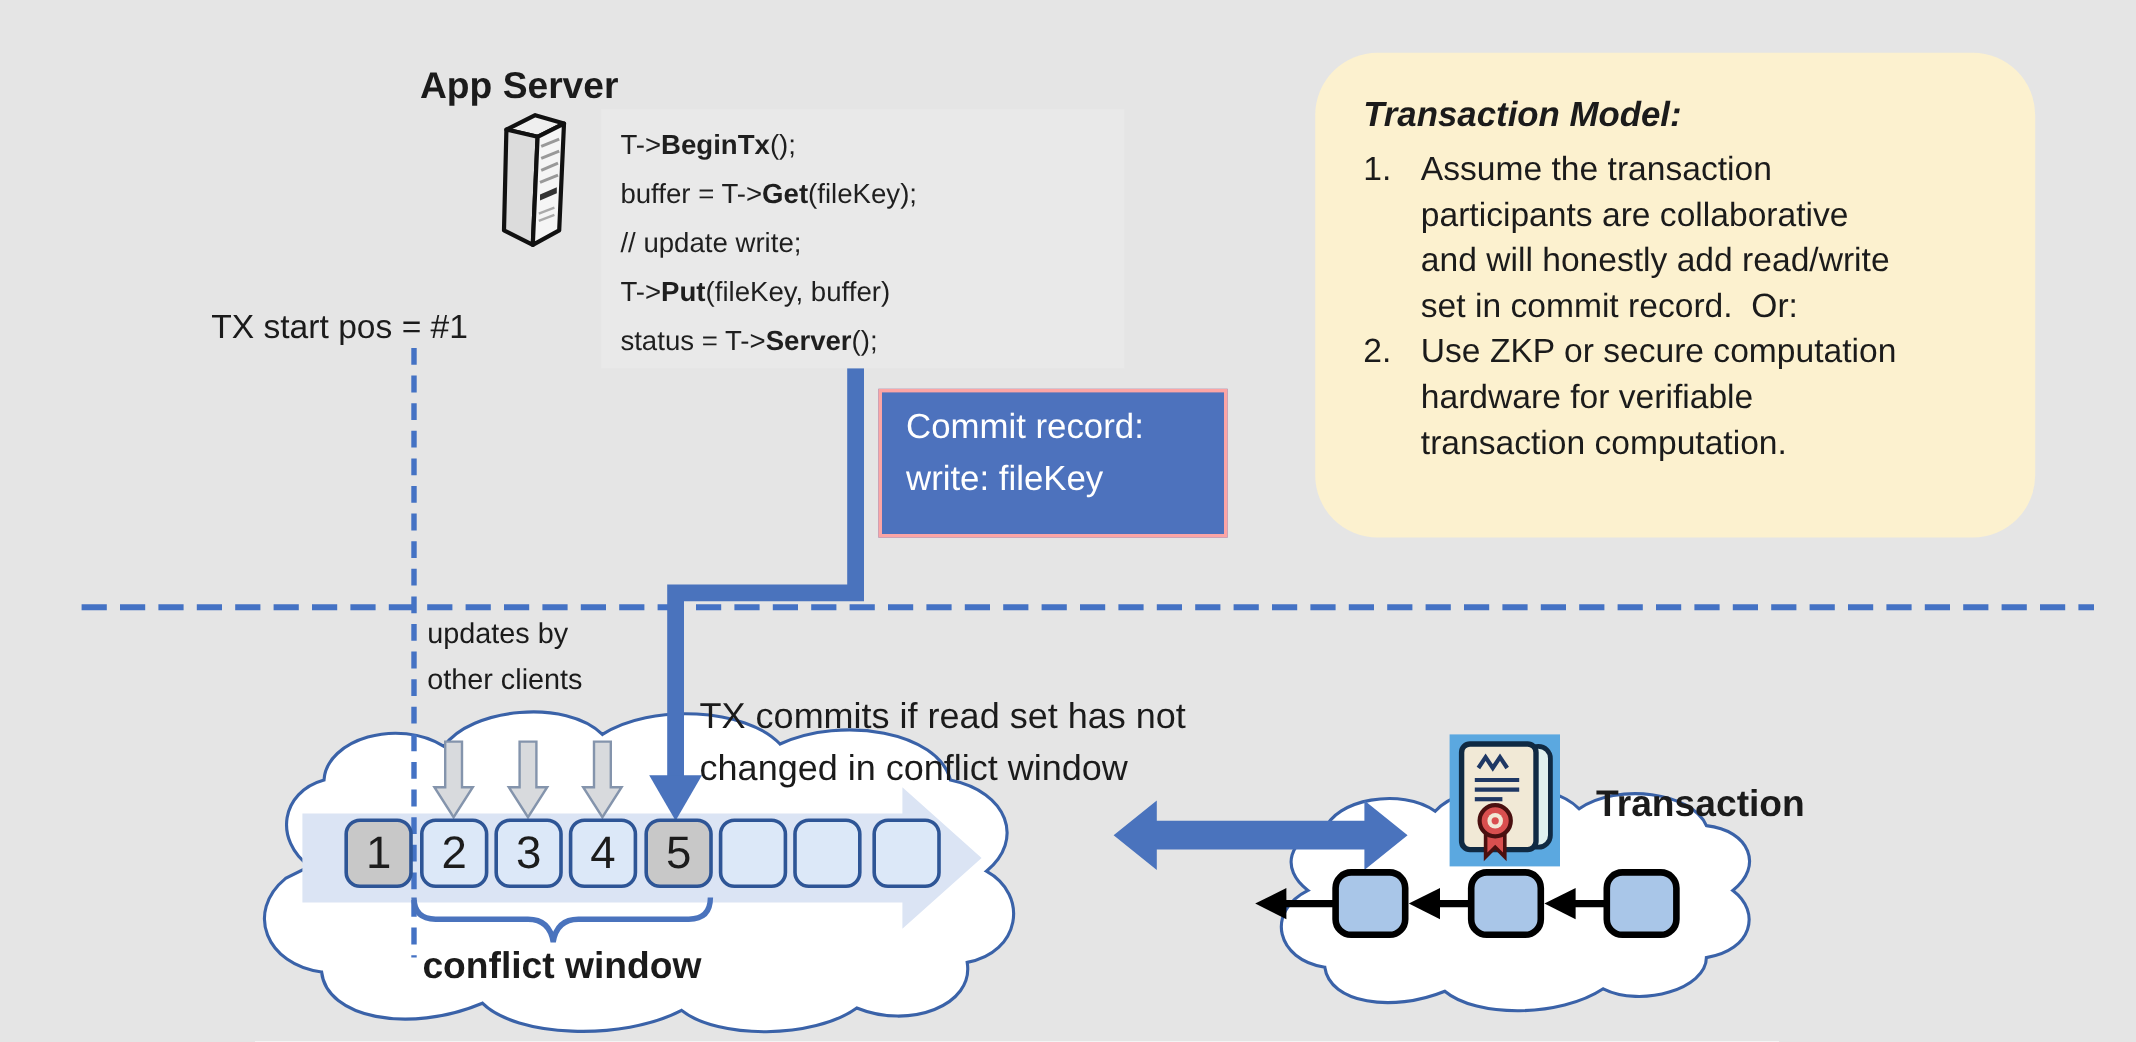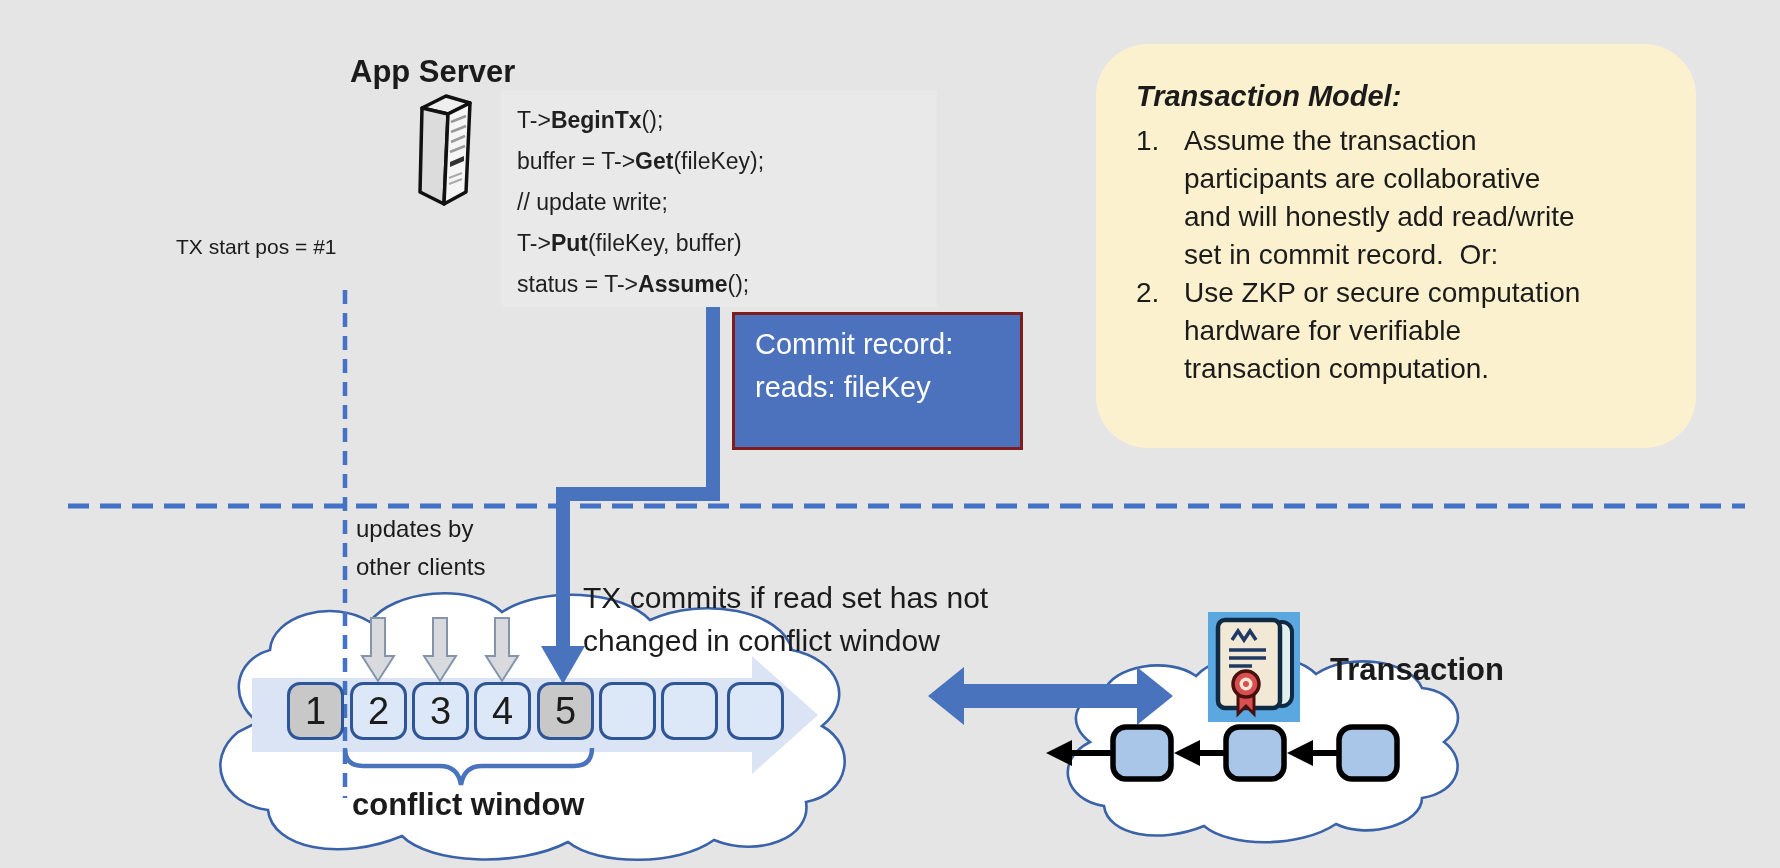--- a/index.html
+++ b/index.html
@@ -14,25 +14,25 @@
   .title{font-weight:bold;font-size:31px;}
   #app-server-title{left:350px;top:54px;}
 
   #code-block{
     left:501px;top:91px;width:436px;height:216px;background:#e9e9e9;
     padding:9px 0 0 16px;box-sizing:border-box;
   }
   .code-line{font-size:23px;line-height:41px;color:#1f1f1f;}
   .code-line b{font-weight:bold;}
 
-  #tx-start-label{left:176px;top:235px;font-size:21px;}
+  #tx-start-label{left:176px;top:257px;font-size:28px;}
 
   #commit-box{
-    left:732px;top:312px;width:291px;height:138px;background:#4d72bd;
-    border:3px solid #7f1d1d;box-sizing:border-box;padding:8px 0 0 20px;
+    left:732px;top:324px;width:291px;height:124px;background:#4d72bd;
+    border:3px solid #fca5a5;box-sizing:border-box;padding:8px 0 0 20px;
   }
   .commit-line{color:#ffffff;font-size:29px;line-height:43px;}
 
   #note-box{
     left:1096px;top:44px;width:600px;height:404px;background:#fcf1cf;
     border-radius:52px;box-sizing:border-box;padding:36px 28px 0 40px;
   }
   #note-title{font-size:29px;font-weight:bold;font-style:italic;margin-bottom:9px;}
   .note-item{display:flex;font-size:28px;line-height:38px;}
   .note-num{width:48px;flex:none;}
@@ -137,28 +137,28 @@
     </g>
   </svg>
 
   <div class="abs title" id="app-server-title">App Server</div>
 
   <div class="abs" id="code-block">
     <div class="code-line"><span>T-&gt;</span><b>BeginTx</b><span>();</span></div>
     <div class="code-line"><span>buffer = T-&gt;</span><b>Get</b><span>(fileKey);</span></div>
     <div class="code-line"><span>// update write;</span><b></b><span></span></div>
     <div class="code-line"><span>T-&gt;</span><b>Put</b><span>(fileKey, buffer)</span></div>
-    <div class="code-line"><span>status = T-&gt;</span><b>Assume</b><span>();</span></div>
+    <div class="code-line"><span>status = T-&gt;</span><b>Server</b><span>();</span></div>
   </div>
 
   <div class="abs" id="tx-start-label">TX start pos = #1</div>
 
   <div class="abs" id="commit-box">
     <div class="commit-line">Commit record:</div>
-    <div class="commit-line">reads: fileKey</div>
+    <div class="commit-line">write: fileKey</div>
   </div>
 
   <div class="abs" id="note-box">
     <div id="note-title">Transaction Model:</div>
     <div class="note-item">
       <span class="note-num">1.</span>
       <span class="note-text pre">Assume the transaction
 participants are collaborative
 and will honestly add read/write
 set in commit record.&nbsp; Or:</span>

